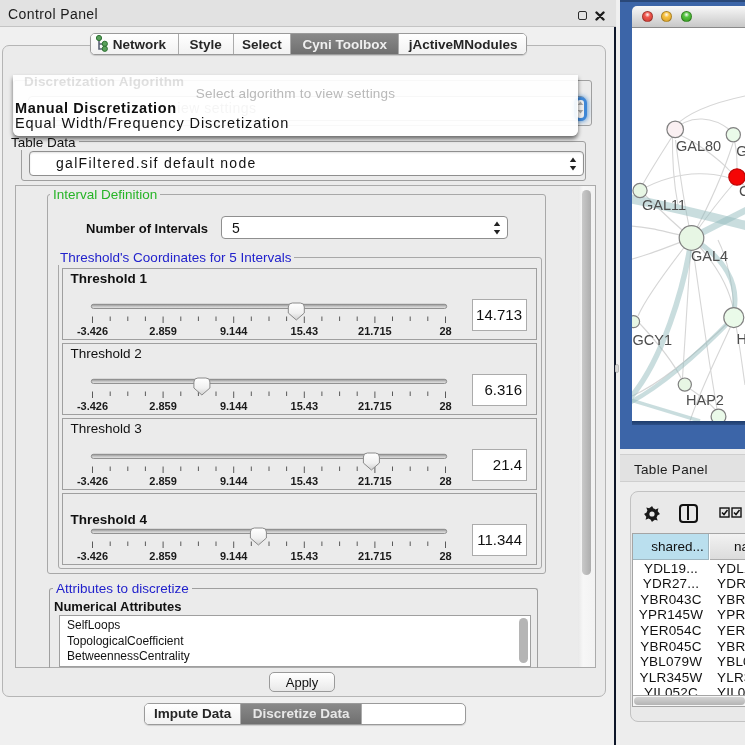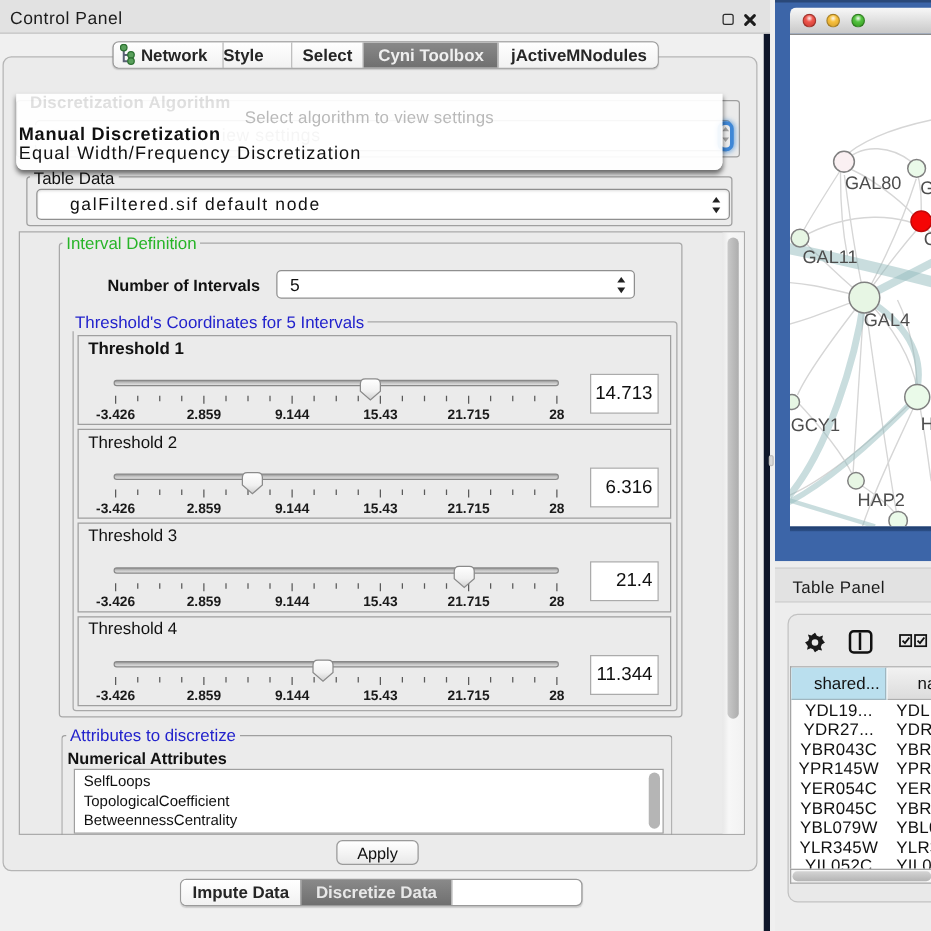--- a/index.html
+++ b/index.html
@@ -1,43 +1,43 @@
 <!DOCTYPE html>
 <html><head><meta charset="utf-8"><style>*{margin:0;padding:0;box-sizing:border-box}html,body{width:745px;height:745px;overflow:hidden;font-family:"Liberation Sans",sans-serif;background:#efefef;color:#111}.abs{position:absolute}.tbox{position:absolute;left:61.5px;width:475px;height:72px;background:#ebebeb;border:1px solid #9f9f9f}.vfield{position:absolute;left:409.5px;top:30px;width:55px;height:32px;background:#fff;border:1px solid #ababab;font-size:15px;text-align:right;line-height:30px;padding-right:4px}.grouplabel{position:absolute;font-size:13.5px;background:#ebebeb;padding:0 3px}.gbox{position:absolute;border:1px solid #9f9f9f;border-radius:3px}.combo{position:absolute;background:#fff;border:1px solid #8f8f8f;border-radius:4px;font-size:14px;line-height:23px;letter-spacing:1.3px}.carr{position:absolute;right:5px;top:3px;width:9px;height:17px}</style></head><body>
-<div class="abs" style="left:0;top:0;width:616px;height:745px;background:#f0f0f0;border-right:5px solid #0f172a">
+<div class="abs" style="left:0;top:0;width:616px;height:745px;background:#f0f0f0;border-right:2px solid #0f172a">
     <div class="abs" style="left:0;top:0;width:616px;height:27px;background:#e2e2e2;border-bottom:1px solid #c4c4c4">
       <div class="abs" style="left:8px;top:6px;font-size:14px;letter-spacing:0.4px;color:#1c1c1c">Control Panel</div>
       <div class="abs" style="left:578px;top:10.5px;width:9px;height:9px;border:1.6px solid #2b2b2b;border-radius:2px"></div>
       <svg class="abs" style="left:595px;top:11px" width="10" height="10">
         <path d="M1.5 1.5 L8.5 8.5 M8.5 1.5 L1.5 8.5" stroke="#1c1c1c" stroke-width="2.4" stroke-linecap="round"></path>
       </svg>
     </div>
     <div class="abs" style="left:2px;top:45px;width:604px;height:652px;background:#ebebeb;border:1px solid #b5b5b5;border-radius:7px"></div>
     <div class="abs" style="left:90px;top:33px;width:437px;height:22px;border:1px solid #9a9a9a;border-radius:5px;overflow:hidden;box-shadow:0 1px 1px rgba(0,0,0,0.15);background:#fff">
       <div class="abs" style="left:0.0px;top:0;width:87.7px;height:22px;background:linear-gradient(#ffffff,#f0f0f0);color:#262626;border-right:1px solid #ababab;font-size:13.5px;letter-spacing:0px;text-align:center;line-height:21px;font-weight:bold;text-indent:10px">Network</div>
-      <div class="abs" style="left:87.7px;top:0;width:54.9px;height:22px;background:linear-gradient(#ffffff,#f0f0f0);color:#262626;border-right:1px solid #ababab;font-size:13.5px;letter-spacing:0px;line-height:21px;font-weight:bold">Style</div>
+      <div class="abs" style="left:87.7px;top:0;width:54.9px;height:22px;background:linear-gradient(#ffffff,#f0f0f0);color:#262626;border-right:1px solid #ababab;font-size:13.5px;letter-spacing:0px;text-align:center;line-height:21px;font-weight:bold">Style</div>
       <div class="abs" style="left:142.6px;top:0;width:57.8px;height:22px;background:linear-gradient(#ffffff,#f0f0f0);color:#262626;border-right:1px solid #ababab;font-size:13.5px;letter-spacing:0px;text-align:center;line-height:21px;font-weight:bold">Select</div>
       <div class="abs" style="left:308.3px;top:0;width:128.7px;height:22px;background:linear-gradient(#ffffff,#f0f0f0);color:#262626;border-right:1px solid #ababab;font-size:13.5px;letter-spacing:0px;text-align:center;line-height:21px;font-weight:bold">jActiveMNodules</div>
       <div class="abs" style="left:200.4px;top:0;width:107.9px;height:22px;background:linear-gradient(#898989,#6d6d6d);color:#efefef;border-right:1px solid #ababab;font-size:13.5px;letter-spacing:0px;text-align:center;line-height:21px;font-weight:bold">Cyni Toolbox</div>
     </div>
     <svg class="abs" style="left:96px;top:35px" width="13" height="17">
       <path d="M3 4 V14 H8 M3 9 H8" stroke="#5a6275" stroke-width="1.6" fill="none"></path>
       <circle cx="3" cy="3" r="2.6" fill="#59a05b" stroke="#2c7031" stroke-width="1"></circle>
       <circle cx="8.8" cy="8.8" r="2.6" fill="#59a05b" stroke="#2c7031" stroke-width="1"></circle>
       <circle cx="8.8" cy="13.8" r="2.6" fill="#59a05b" stroke="#2c7031" stroke-width="1"></circle>
     </svg>
     <div class="gbox" style="left:13px;top:80px;width:579px;height:46px"></div>
     <div class="combo" style="left:28px;top:96px;width:557px;height:25px"></div>
     <div class="abs" style="left:574px;top:96.5px;width:13px;height:24px;border:3px solid #3f87d6;border-radius:6px;box-shadow:0 0 4px 1px rgba(74,144,215,0.75);background:#ededed"></div>
     <svg class="abs" style="left:577px;top:101px" width="7" height="13" opacity="0.55">
       <path d="M3.5 0.5 L6.3 4 H0.7 Z" fill="#666"></path>
       <path d="M3.5 12.5 L0.7 9 H6.3 Z" fill="#666"></path>
     </svg>
     <div class="gbox" style="left:21px;top:141px;width:565px;height:40px"></div>
-    <div class="grouplabel" style="left:24px;top:135px">Table Data</div>
+    <div class="grouplabel" style="left:8px;top:135px">Table Data</div>
     <div class="combo" style="left:29px;top:151px;width:555px;height:25px;box-shadow:inset 0 1px 2px rgba(0,0,0,0.12)"><span style="margin-left:26px">galFiltered.sif default node</span><svg class="carr" width="8" height="14" style="top:5px">
         <path d="M4 0.5 L7.2 5 H0.8 Z" fill="#222"></path>
         <path d="M4 13.5 L0.8 9 H7.2 Z" fill="#222"></path>
       </svg></div>
     <div class="abs" style="left:15px;top:185px;width:581px;height:483px;border:1px solid #ababab;background:#ebebeb"></div>
     <div class="abs" style="left:578px;top:186px;width:17px;height:481px;background:linear-gradient(90deg,#e8e8e8,#f7f7f7 30%,#f2f2f2)"></div>
     <div class="abs" style="left:581.5px;top:190px;width:9px;height:385px;background:linear-gradient(90deg,#c9c9c9,#adadad);border-radius:5px"></div>
     <div class="gbox" style="left:47px;top:194px;width:499px;height:380px;border-color:#a8a8a8"></div>
     <div class="grouplabel" style="left:50px;top:187px;color:#27b427">Interval Definition</div>
     <div class="abs" style="left:86px;top:221px;font-size:13px;font-weight:bold">Number of Intervals</div>
@@ -194,21 +194,21 @@
           <text x="170.7" y="66" text-anchor="middle">9.144</text>
           <text x="241.3" y="66" text-anchor="middle">15.43</text>
           <text x="311.9" y="66" text-anchor="middle">21.715</text>
           <text x="382.5" y="66" text-anchor="middle">28</text>
         </g>
         <path d="M 300.4 44 L 300.4 38 Q 300.4 34 304.4 34 L 312.4 34 Q 316.4 34 316.4 38 L 316.4 44 L 308.4 51 L 300.4 44 Z" fill="url(#th)" stroke="#8a8a8a" stroke-width="1"></path>
       </svg>
       <div class="vfield">21.4</div>
     </div>
     <div class="tbox" style="top:493px">
-      <div style="position:absolute;left:8px;top:1px;font-weight:normal;font-size:13.5px">Threshold 4</div>
+      <div style="position:absolute;left:8px;top:18px;font-weight:bold;font-size:13.5px">Threshold 4</div>
       <svg width="475" height="72" style="position:absolute;left:0;top:0">
         <defs>
           <linearGradient id="tg" x1="0" y1="0" x2="0" y2="1">
             <stop offset="0" stop-color="#8d8d8d"></stop>
             <stop offset="0.45" stop-color="#c2c2c2"></stop>
             <stop offset="1" stop-color="#e8e8e8"></stop>
           </linearGradient>
           <linearGradient id="th" x1="0" y1="0" x2="0" y2="1">
             <stop offset="0" stop-color="#ffffff"></stop>
             <stop offset="0.6" stop-color="#f0f0f0"></stop>

